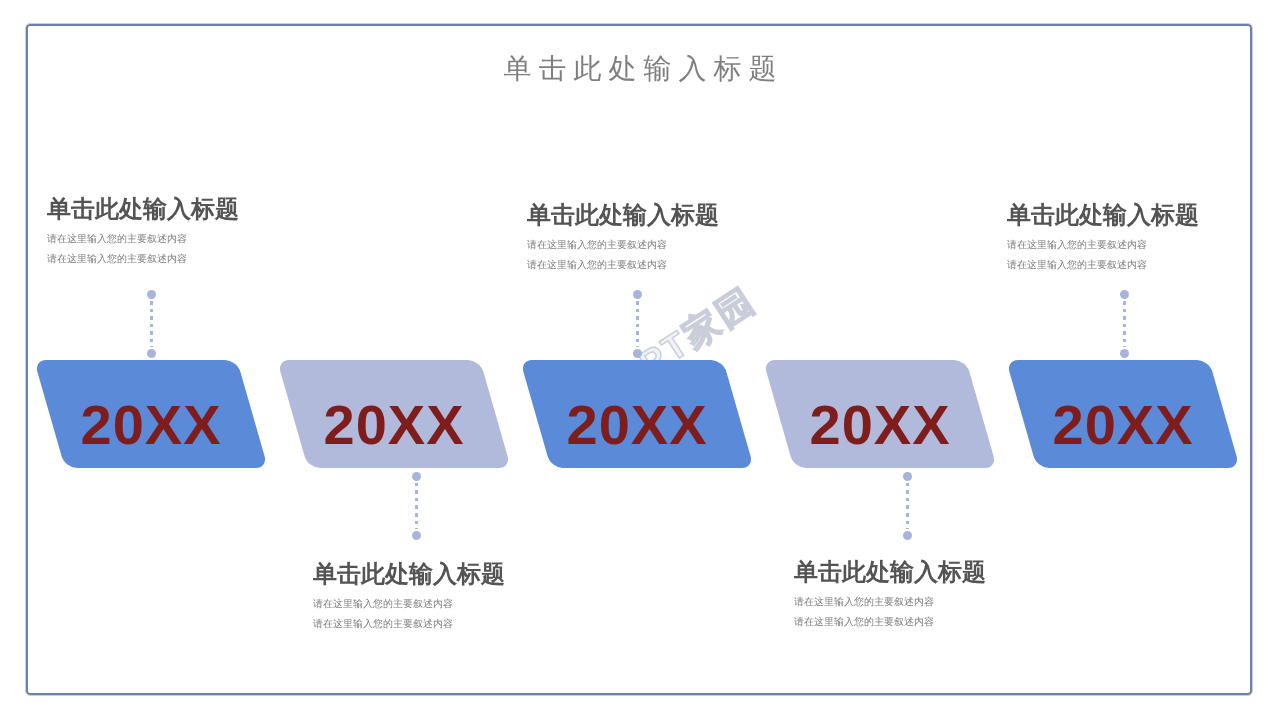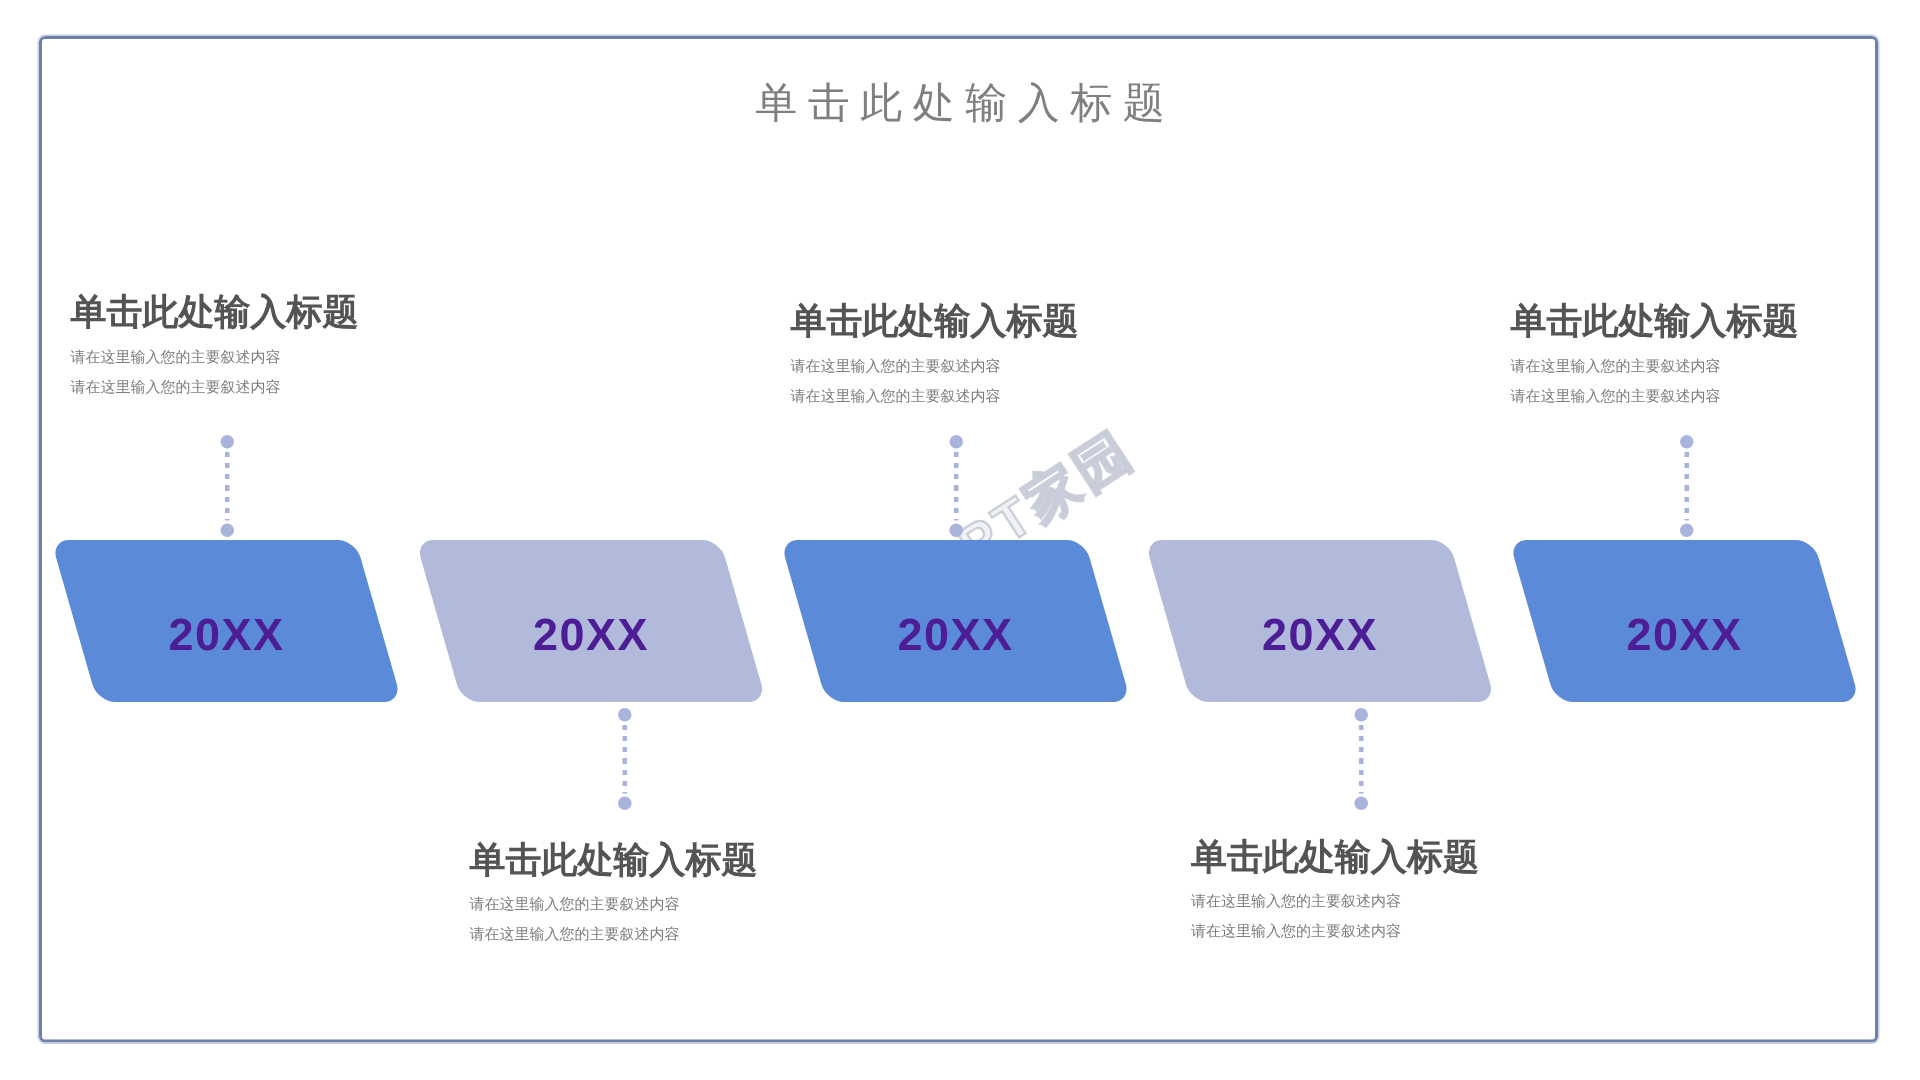--- a/index.html
+++ b/index.html
@@ -40,21 +40,21 @@
   .shape{position:absolute;top:360px;width:203px;height:108px;cursor:default;}
   .shape .skew{
     position:absolute;left:0;top:0;width:203px;height:108px;border-radius:12px;
     transform:skewX(16deg);transform-origin:top left;
   }
   .shape.blue .skew{background:var(--blue);}
   .shape.light .skew{background:var(--light);}
   .shape .label{
     position:absolute;left:0;top:0;width:234px;height:128px;
     display:flex;align-items:center;justify-content:center;
-    color:#4c1d95;font-size:30px;font-weight:700;letter-spacing:1px;
+    color:#7f1d1d;font-size:56px;font-weight:700;letter-spacing:1px;
   }
   .watermark{
     position:absolute;left:555px;top:295px;width:230px;height:110px;
     display:flex;align-items:center;justify-content:center;
     transform:rotate(-33deg);
     font-size:36px;font-weight:700;letter-spacing:3px;
     color:rgba(205,210,222,0.28);
     -webkit-text-stroke:1.5px rgba(178,185,201,0.65);
     pointer-events:none;white-space:nowrap;
   }

